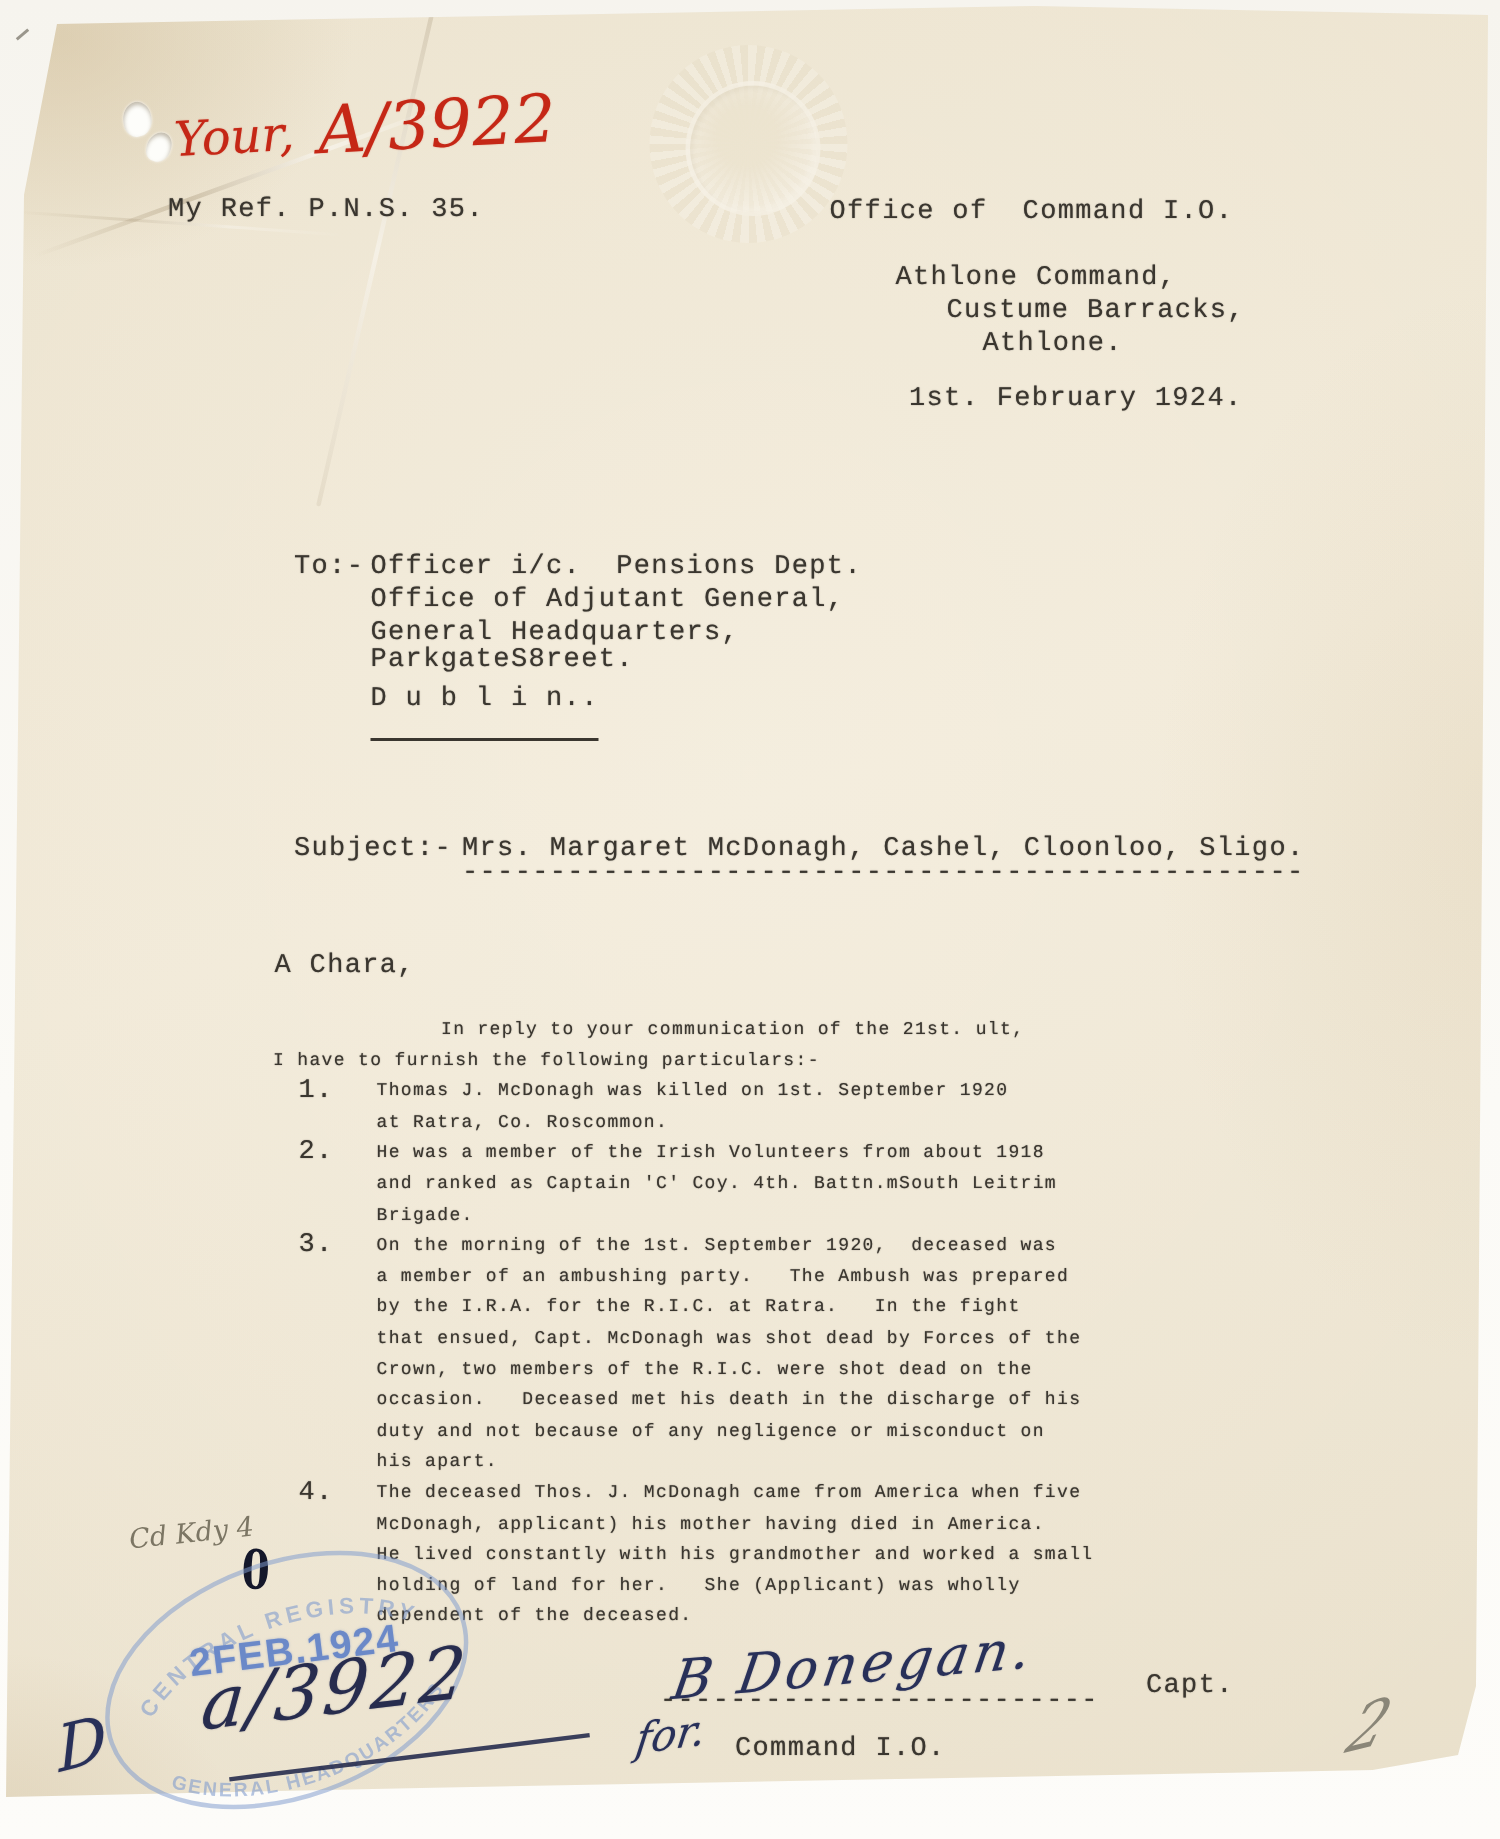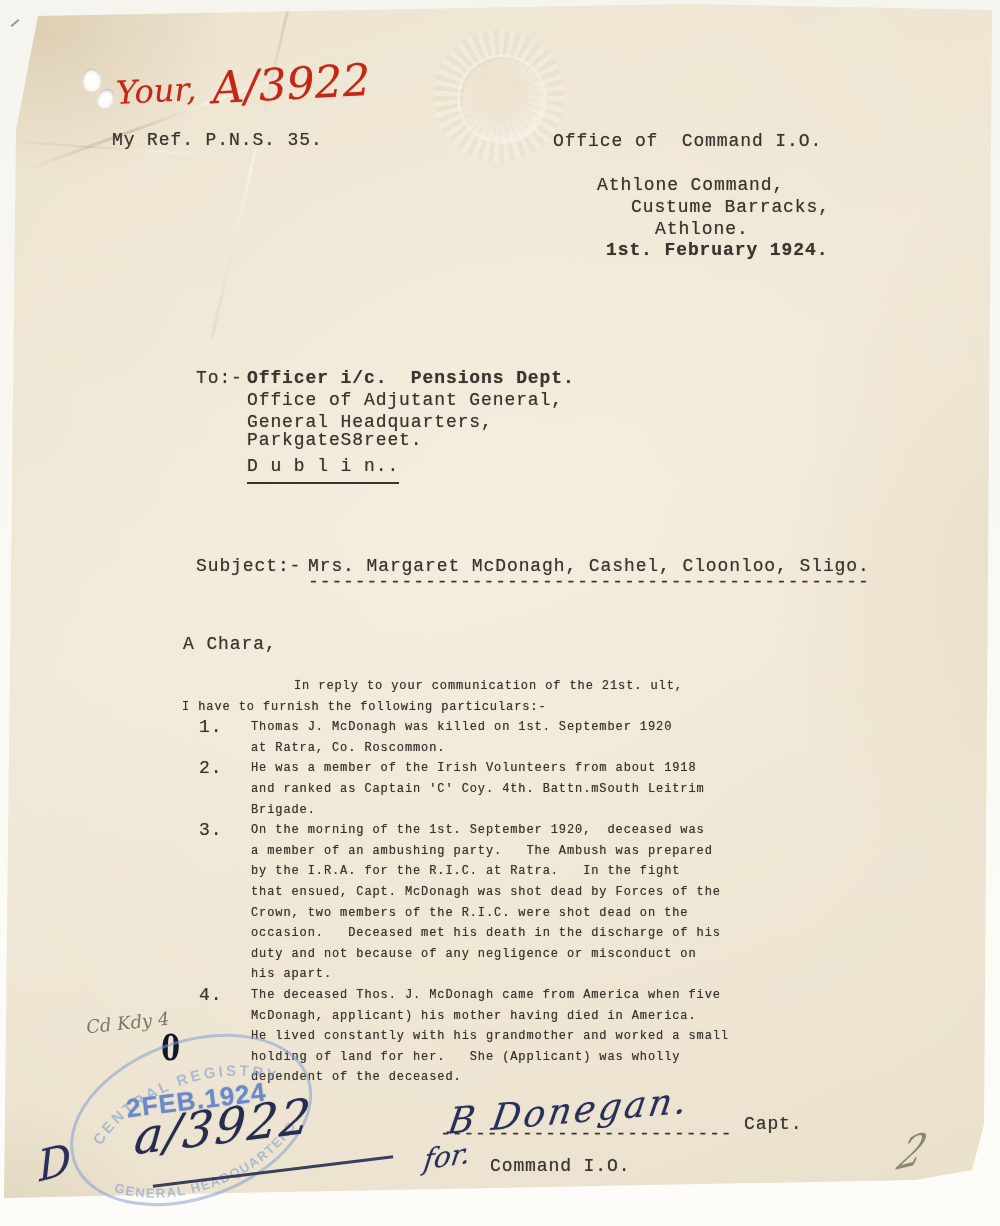--- a/index.html
+++ b/index.html
@@ -40,21 +40,21 @@
     position:absolute;
     font-family:"Liberation Mono","DejaVu Sans Mono",monospace;
     font-size:18px;letter-spacing:0.9px;color:#3a362f;white-space:pre;
     text-shadow:0 0 0.8px rgba(58,54,47,0.65);
   }
   .hand{position:absolute;font-family:"DejaVu Serif","Liberation Serif",serif;font-style:italic;white-space:pre;}
   .red{color:#c52716;text-shadow:0 0 1px rgba(197,39,22,0.4);}
   .ink{color:#283059;text-shadow:0 0 1px rgba(40,48,89,0.4);}
   .pencil{color:#7c7664;text-shadow:none;}
 
-  .u-line{border-bottom:2px solid #3a362f;padding-bottom:6px;}
+  .u-line{border-bottom:2px solid #3a362f;padding-bottom:16px;}
 
   .letter-body{position:absolute;left:182px;top:676px;line-height:20.6px;}
   .letter-body .line{position:relative;white-space:pre;font-family:"Liberation Mono","DejaVu Sans Mono",monospace;font-size:12px;letter-spacing:0.9px;color:#3a362f;text-shadow:0 0 0.8px rgba(58,54,47,0.65);}
   .letter-body .ind{padding-left:112px;}
   .item{position:relative;padding-left:69px;}
   .item .num{position:absolute;left:17px;top:0;white-space:pre;font-family:"Liberation Mono","DejaVu Sans Mono",monospace;font-size:18px;letter-spacing:0.9px;color:#3a362f;text-shadow:0 0 0.8px rgba(58,54,47,0.65);}
 
   .oval-stamp{position:absolute;left:36px;top:1022px;transform:rotate(-20deg);opacity:.58;}
   .date-stamp{position:absolute;left:126px;top:1085px;font-family:"Liberation Sans",sans-serif;font-weight:bold;font-size:26px;letter-spacing:1px;color:#6b89c8;transform:rotate(-7deg);text-shadow:0 0 1.5px rgba(107,137,200,0.55);}
   .reg-num{left:134px;top:1098px;font-size:48px;letter-spacing:2px;transform:rotate(-7deg) skewX(-12deg);color:#272c4e;text-shadow:0 0 1px rgba(39,44,78,0.5);}
@@ -83,24 +83,24 @@
 
   <div class="tick"></div>
 
   <div class="hand red" style="left:116px;top:72px;font-size:32px;transform:rotate(-3deg);">Your,</div>
   <div class="hand red" style="left:212px;top:58px;font-size:44px;transform:rotate(-3deg);">A/3922</div>
   <div class="typed" style="left:112px;top:130px;">My Ref. P.N.S. 35.</div>
   <div class="typed" style="left:553px;top:131px;">Office of  Command I.O.</div>
   <div class="typed" style="left:597px;top:175px;">Athlone Command,</div>
   <div class="typed" style="left:631px;top:197px;">Custume Barracks,</div>
   <div class="typed" style="left:655px;top:219px;">Athlone.</div>
-  <div class="typed" style="left:606px;top:240px;font-weight:bold;">1st. February 1924.</div>
+  <div class="typed" style="left:606px;top:256px;">1st. February 1924.</div>
 
   <div class="typed" style="left:196px;top:368px;">To:-</div>
-  <div class="typed" style="left:247px;top:368px;font-weight:bold;">Officer i/c.  Pensions Dept.</div>
+  <div class="typed" style="left:247px;top:368px;">Officer i/c.  Pensions Dept.</div>
   <div class="typed" style="left:247px;top:390px;">Office of Adjutant General,</div>
   <div class="typed" style="left:247px;top:412px;">General Headquarters,</div>
   <div class="typed" style="left:247px;top:430px;">ParkgateS8reet.</div>
   <div class="typed u-line" style="left:247px;top:456px;">D u b l i n..</div>
 
   <div class="typed" style="left:196px;top:556px;">Subject:-</div>
   <div class="typed" style="left:308px;top:556px;">Mrs. Margaret McDonagh, Cashel, Cloonloo, Sligo.</div>
   <div class="typed" style="left:308px;top:572px;">------------------------------------------------</div>
 
   <div class="typed" style="left:183px;top:634px;">A Chara,</div>
@@ -139,21 +139,21 @@
       <div class="line">The deceased Thos. J. McDonagh came from America when five</div>
       <div class="line">McDonagh, applicant) his mother having died in America.</div>
       <div class="line">He lived constantly with his grandmother and worked a small</div>
       <div class="line">holding of land for her.   She (Applicant) was wholly</div>
       <div class="line">dependent of the deceased.</div>
     </div>
   </div>
 
   <div class="hand ink sig-name">B Donegan.</div>
   <div class="typed" style="left:440px;top:1124px;">-------------------------</div>
-  <div class="typed" style="left:744px;top:1114px;">Capt.</div>
+  <div class="typed" style="left:764px;top:1114px;">Capt.</div>
   <div class="hand ink sig-for">for.</div>
   <div class="typed" style="left:490px;top:1156px;">Command I.O.</div>
 
   <div class="hand pencil pencil-note">Cd Kdy 4</div>
   <div class="hand ink-zero" style="position:absolute;">0</div>
 
   <svg class="oval-stamp" width="310" height="195" viewBox="0 0 310 195">
     <defs>
       <path id="arcTop" d="M 42 118 A 116 72 0 0 1 268 118"></path>
       <path id="arcBottom" d="M 30 88 A 124 80 0 0 0 280 88"></path>

